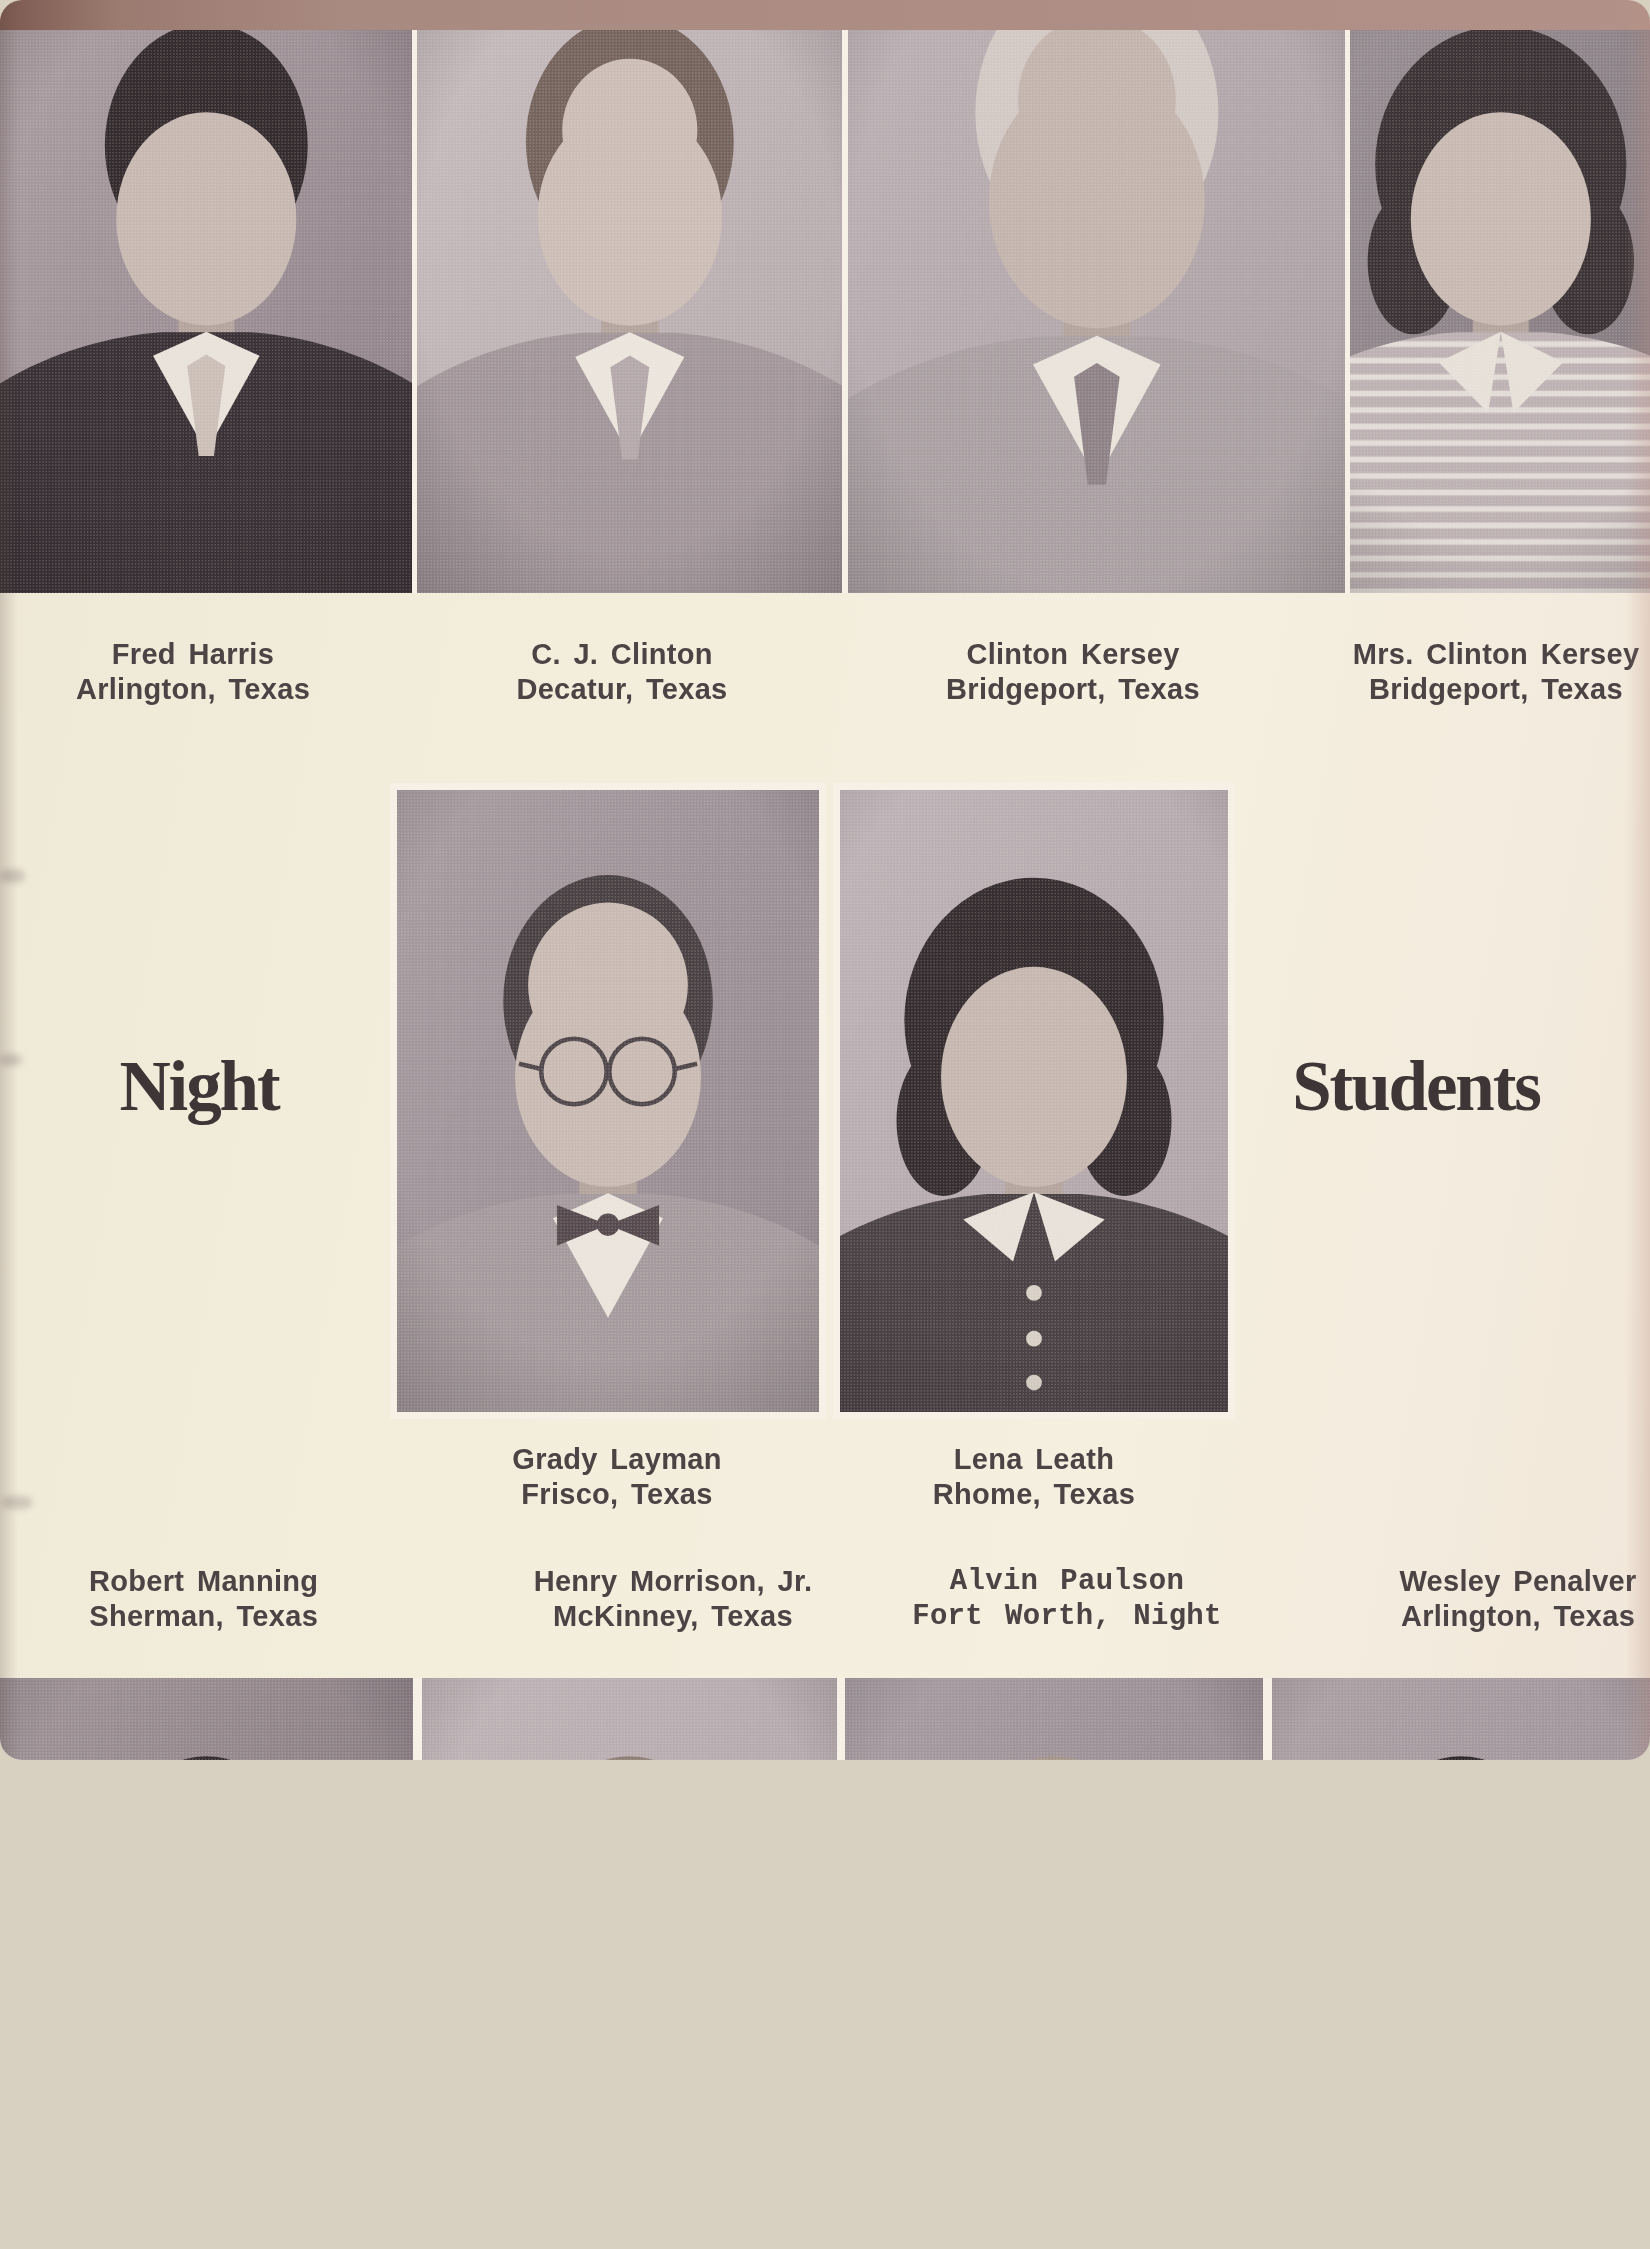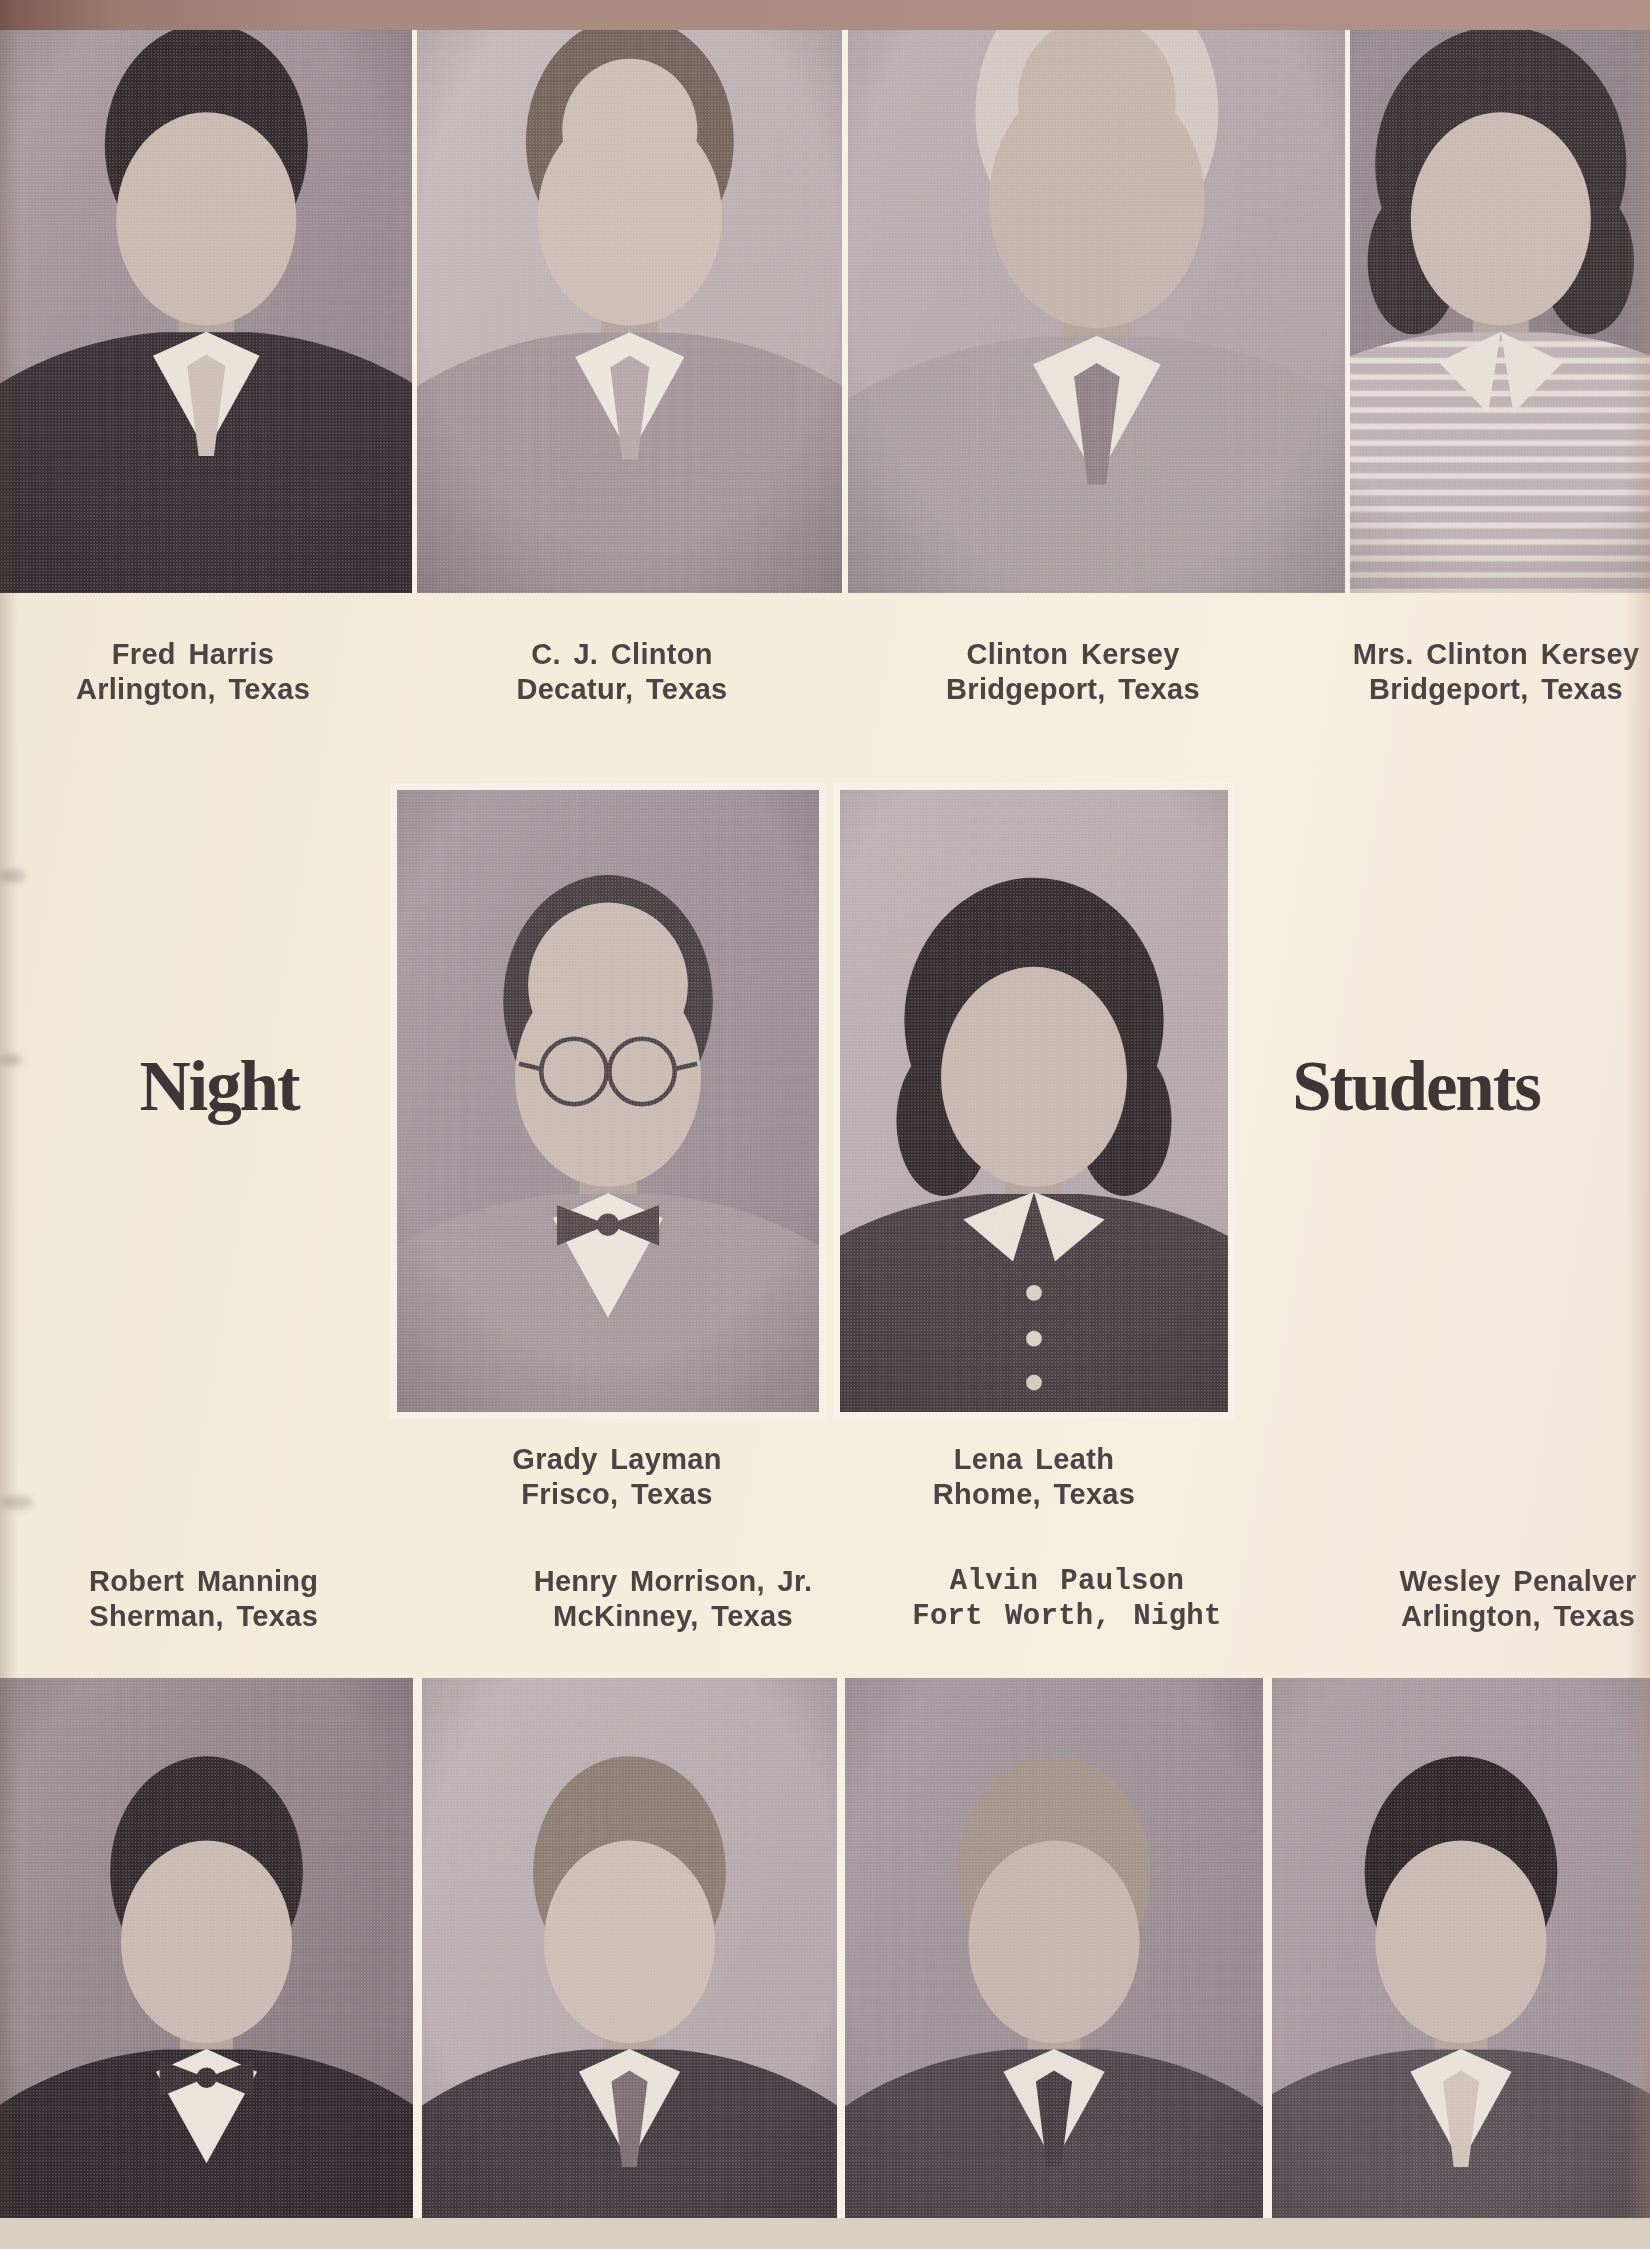--- a/index.html
+++ b/index.html
@@ -1,22 +1,23 @@
 <!DOCTYPE html>
 <html style="font-size:8.6px"><head>
 <meta charset="utf-8">
 <style>
   html,body{margin:0;padding:0;background:#d8d0c0;}
   #page{
     position:relative;
-    width:1650px;height:2218px;
+    width:1650px;height:1760px;
     background:linear-gradient(100deg,#efe8d7 0%,#f3edDC 35%,#f5efe0 70%,#f1e7da 100%);
     overflow:hidden;
     font-family:"Liberation Sans",sans-serif;
     color:var(--text,#4c4345);
+    border-radius:22px;
   }
   
   .left-edge-shadow{position:absolute;left:0;top:0;width:18px;height:100%;
     background:linear-gradient(to right,rgba(88,70,62,.22),rgba(88,70,62,0));pointer-events:none;}
   .right-edge-tint{position:absolute;right:0;top:0;width:25px;height:100%;
     background:linear-gradient(to left,rgba(186,142,130,.30),rgba(186,142,130,0));pointer-events:none;}
   .edge-mark{position:absolute;background:rgba(120,108,104,.28);filter:blur(3.2px);border-radius:40%;}
   
   .top-strip{position:absolute;left:0;top:0;width:1650px;height:30px;
     background:linear-gradient(to right,#7c5950 0px,#9b7b70 118px,var(--strip,#a98a80) 349px,#b29288 100%);}
@@ -160,21 +161,21 @@
   </div>
   <div class="cap" style="left:880px;top:638px;">
     <div class="name">Clinton Kersey</div>
     <div class="city">Bridgeport, Texas</div>
   </div>
   <div class="cap" style="left:1303px;top:638px;">
     <div class="name">Mrs. Clinton Kersey</div>
     <div class="city">Bridgeport, Texas</div>
   </div>
 
-  <div class="headline" style="left:101px;top:1046px;width:236px;">Night</div>
+  <div class="headline" style="left:81px;top:1046px;width:236px;">Night</div>
   <div class="headline" style="left:1282px;top:1046px;width:268px;">Students</div>
 
   <div class="cap" style="left:424px;top:1443px;">
     <div class="name">Grady Layman</div>
     <div class="city">Frisco, Texas</div>
   </div>
   <div class="cap" style="left:841px;top:1443px;">
     <div class="name">Lena Leath</div>
     <div class="city">Rhome, Texas</div>
   </div>

